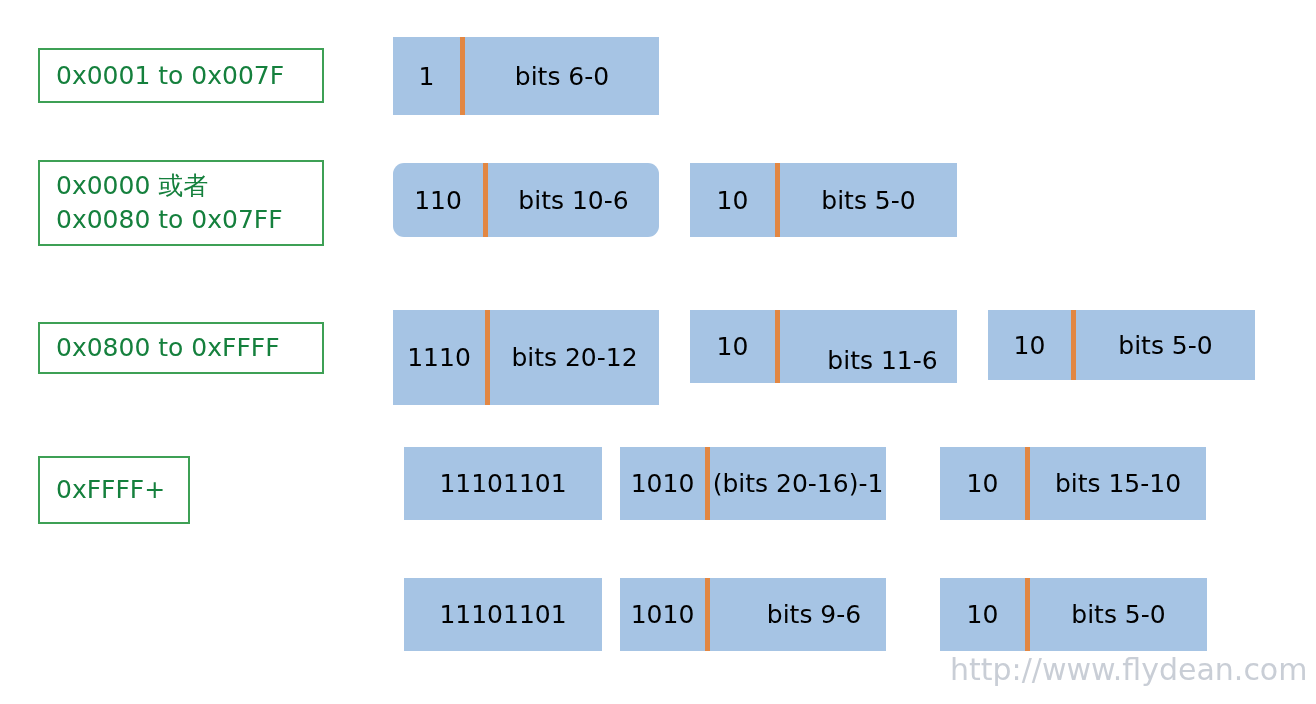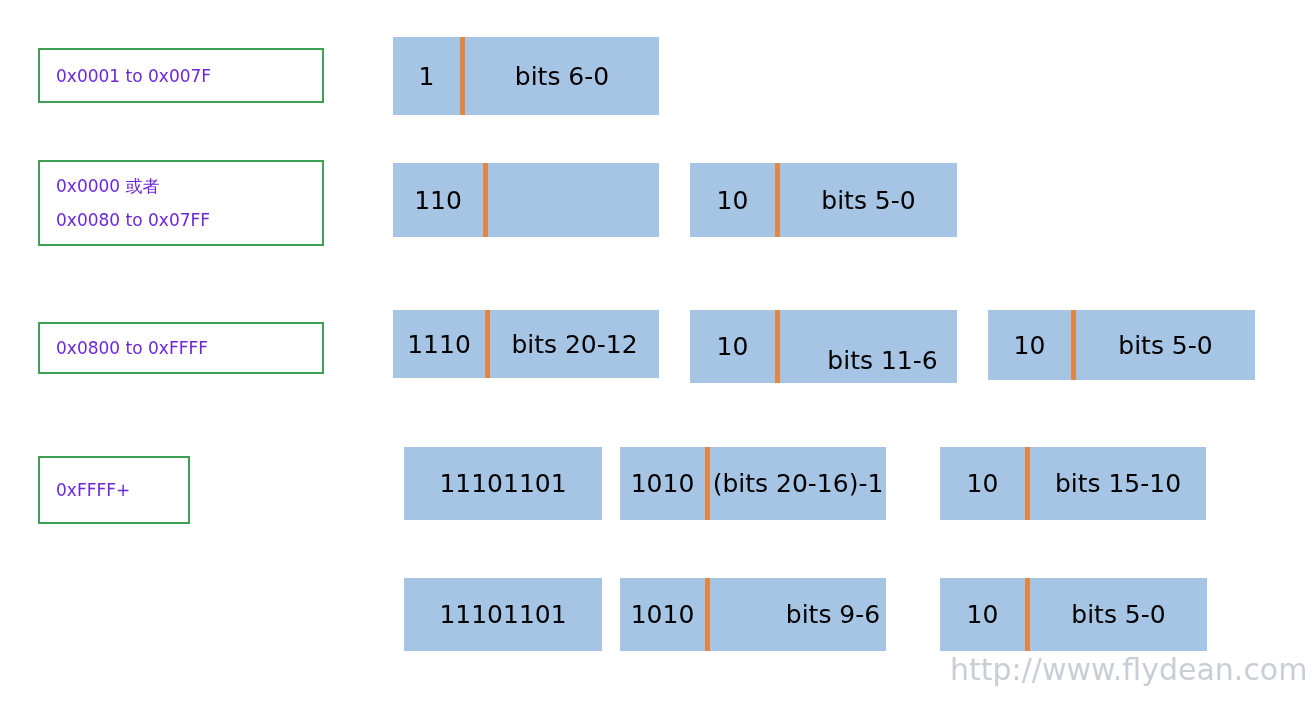--- a/index.html
+++ b/index.html
@@ -28,24 +28,24 @@
     position: absolute;
     box-sizing: border-box;
     border: 2px solid #3EA055;
     background: #ffffff;
     display: flex;
     flex-direction: column;
     justify-content: center;
     padding-left: 16px;
   }
   .range-line {
-    font-size: 17px;
+    font-size: 25px;
     line-height: 34px;
     white-space: nowrap;
-    color: #6d28d9;
+    color: #15803d;
   }
 
   
   .blk {
     position: absolute;
     box-sizing: border-box;
     background: #A6C4E4;
   }
   .blk .divider {
     position: absolute;
@@ -91,36 +91,37 @@
     <div class="cell" style="left:0px; width:67px;">1</div>
     <div class="divider" style="left:67px;"></div>
     <div class="cell" style="left:72px; width:194px;">bits 6-0</div>
   </div>
 
   <div class="range-box" style="left:38px; top:160px; width:286px; height:86px;">
     <div class="range-line">0x0000 或者</div>
     <div class="range-line">0x0080 to 0x07FF</div>
   </div>
 
-  <div class="blk" style="left:393px; top:163px; width:266px; height:74px;">
+  <div class="blk" style="left:393px; top:163px; width:266px; height:74px;border-radius:11px;">
     <div class="cell" style="left:0px; width:90px;">110</div>
     <div class="divider" style="left:90px;"></div>
+    <div class="cell" style="left:95px; width:171px;">bits 10-6</div>
   </div>
 
   <div class="blk" style="left:690px; top:163px; width:267px; height:74px;">
     <div class="cell" style="left:0px; width:85px;">10</div>
     <div class="divider" style="left:85px;"></div>
     <div class="cell" style="left:90px; width:177px;">bits 5-0</div>
   </div>
 
   <div class="range-box" style="left:38px; top:322px; width:286px; height:52px;">
     <div class="range-line">0x0800 to 0xFFFF</div>
   </div>
 
-  <div class="blk" style="left:393px; top:310px; width:266px; height:68px;">
+  <div class="blk" style="left:393px; top:310px; width:266px; height:95px;">
     <div class="cell" style="left:0px; width:92px;">1110</div>
     <div class="divider" style="left:92px;"></div>
     <div class="cell" style="left:97px; width:169px;">bits 20-12</div>
   </div>
 
   <div class="blk" style="left:690px; top:310px; width:267px; height:73px;">
     <div class="cell" style="left:0px; width:85px;">10</div>
     <div class="divider" style="left:85px;"></div>
     <div class="cell" style="left:90px; width:205px;margin-top:28px;">bits 11-6</div>
   </div>
@@ -151,21 +152,21 @@
     <div class="cell" style="left:90px; width:176px;">bits 15-10</div>
   </div>
 
   <div class="blk" style="left:404px; top:578px; width:198px; height:73px;">
     <div class="cell" style="left:0px; width:198px;">11101101</div>
   </div>
 
   <div class="blk" style="left:620px; top:578px; width:266px; height:73px;">
     <div class="cell" style="left:0px; width:85px;">1010</div>
     <div class="divider" style="left:85px;"></div>
-    <div class="cell" style="left:94px; width:176px;padding-left:31px;">bits 9-6</div>
+    <div class="cell" style="left:75px; width:176px;padding-left:31px;">bits 9-6</div>
   </div>
 
   <div class="blk" style="left:940px; top:578px; width:267px; height:73px;">
     <div class="cell" style="left:0px; width:85px;">10</div>
     <div class="divider" style="left:85px;"></div>
     <div class="cell" style="left:90px; width:177px;">bits 5-0</div>
   </div>
 
   <div id="watermark" style="left:950px; top:652px;">http://www.flydean.com</div>
 

